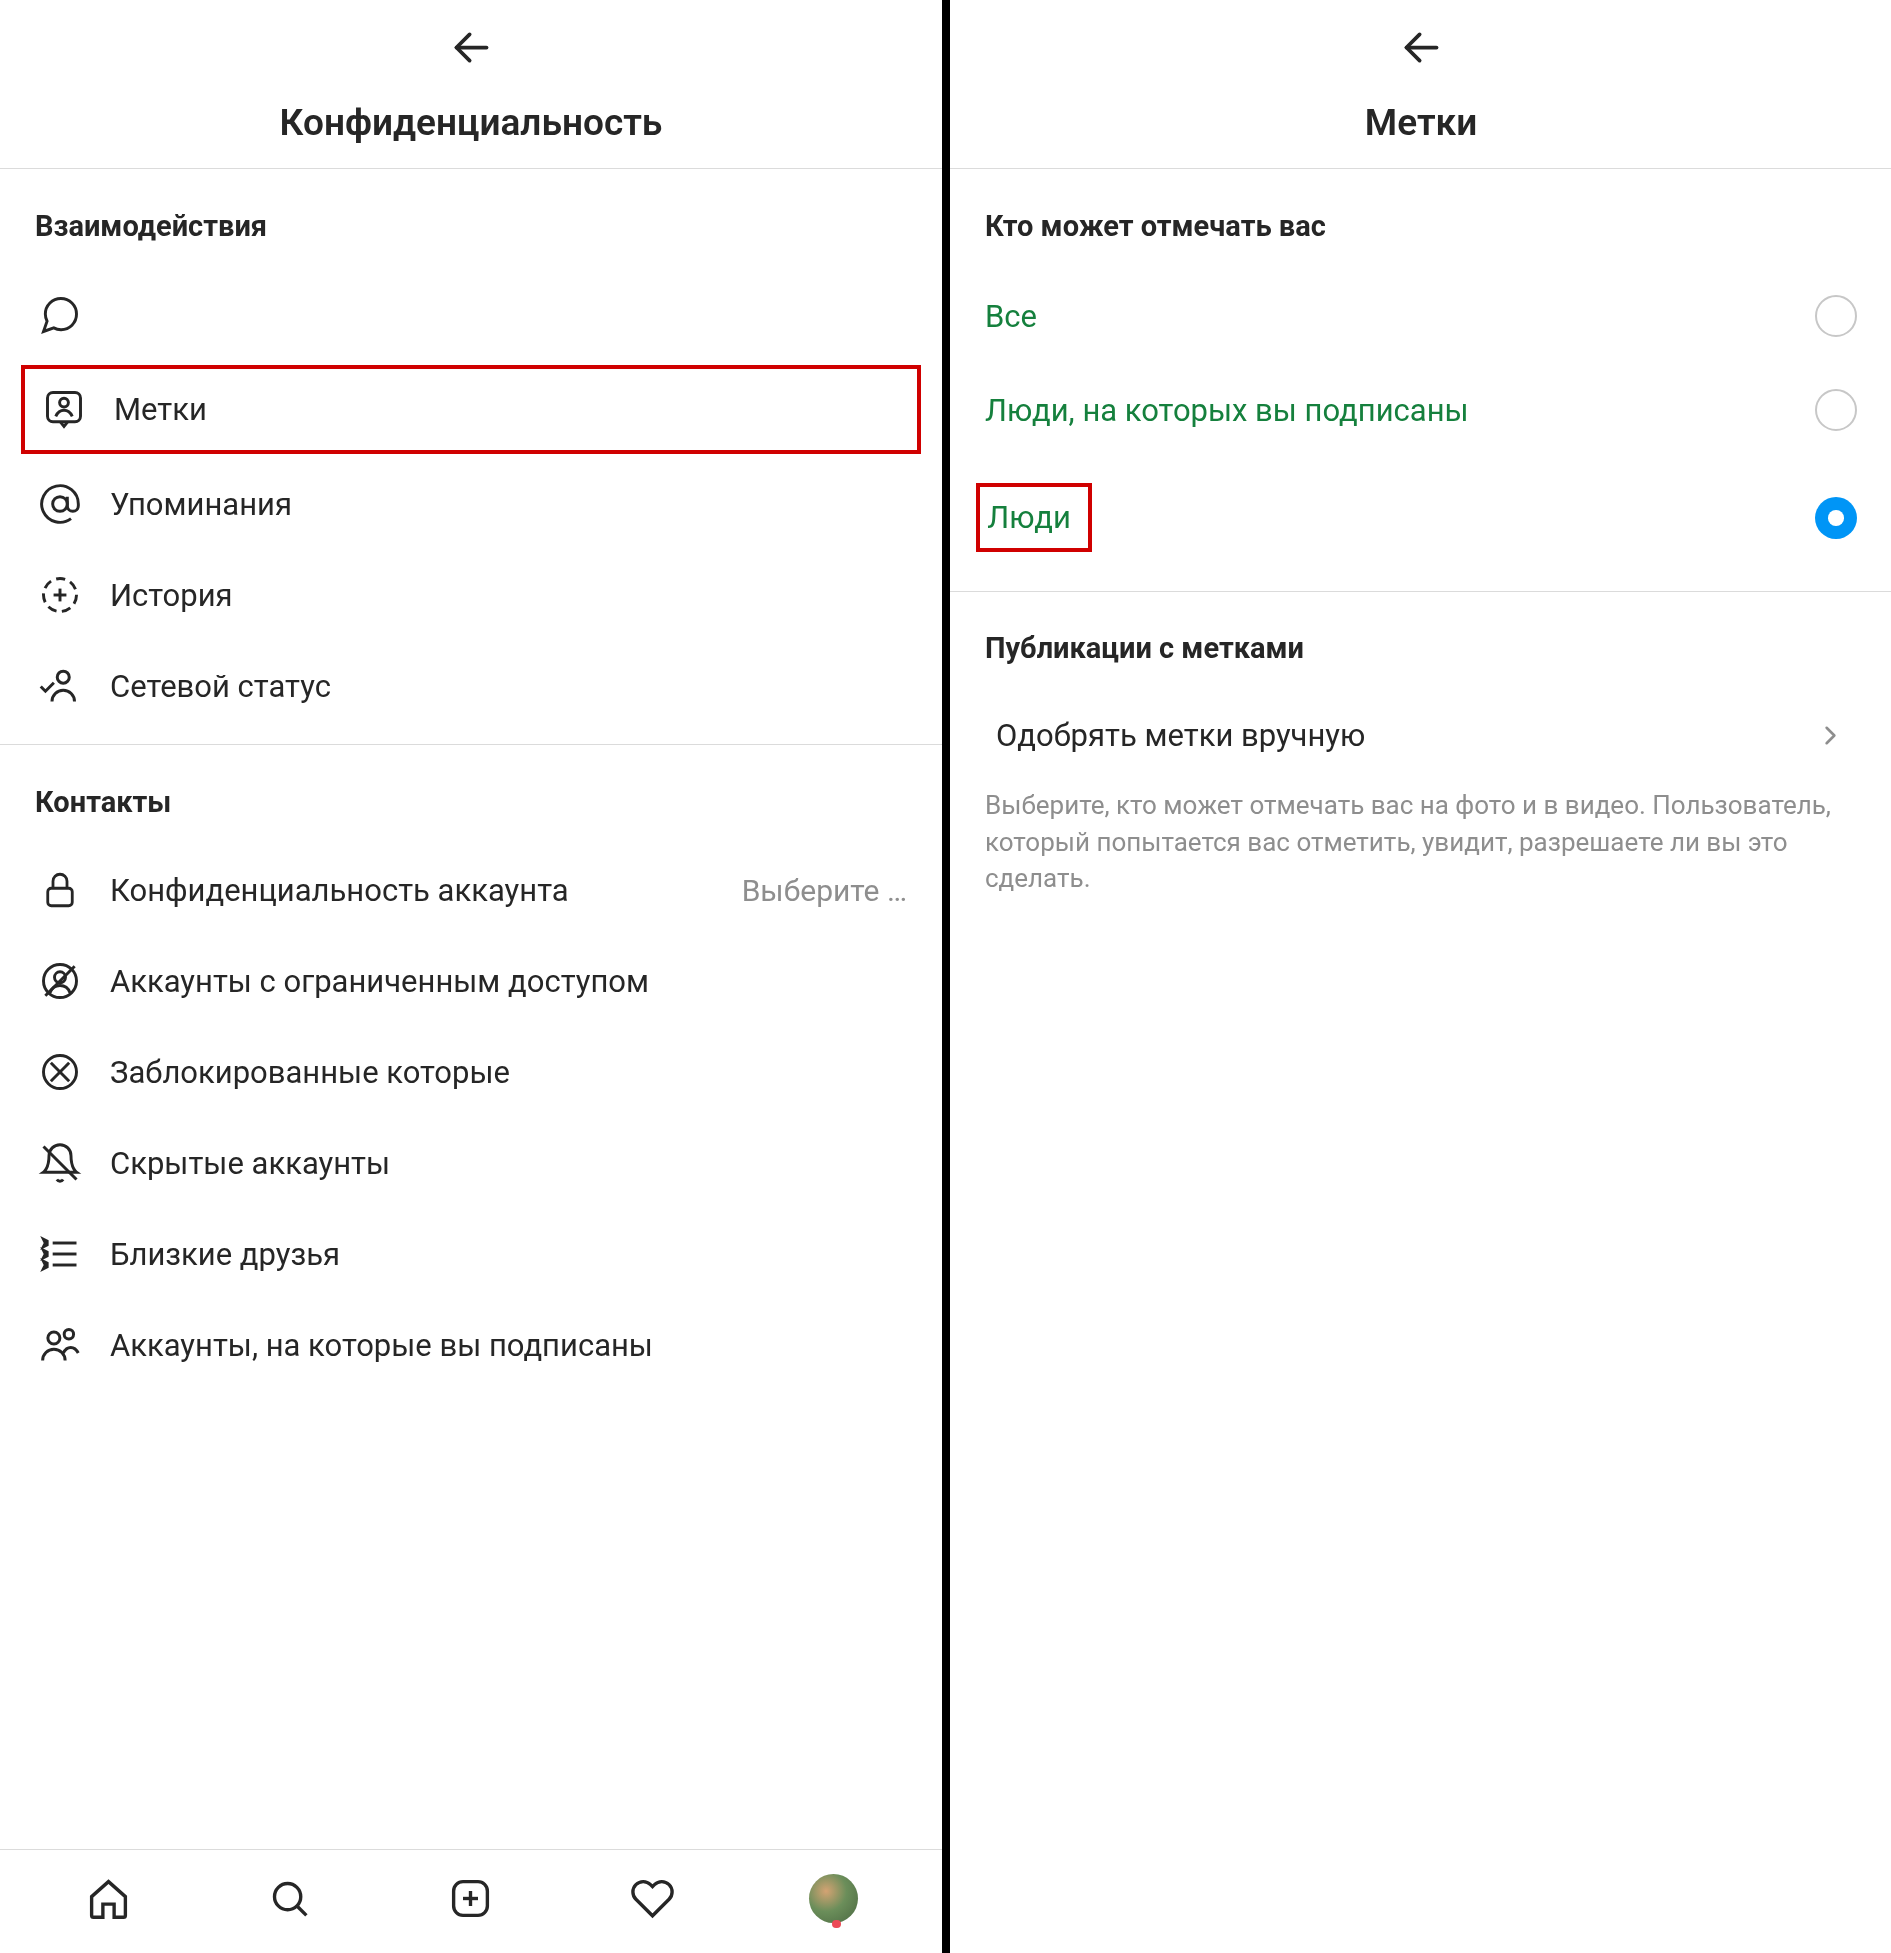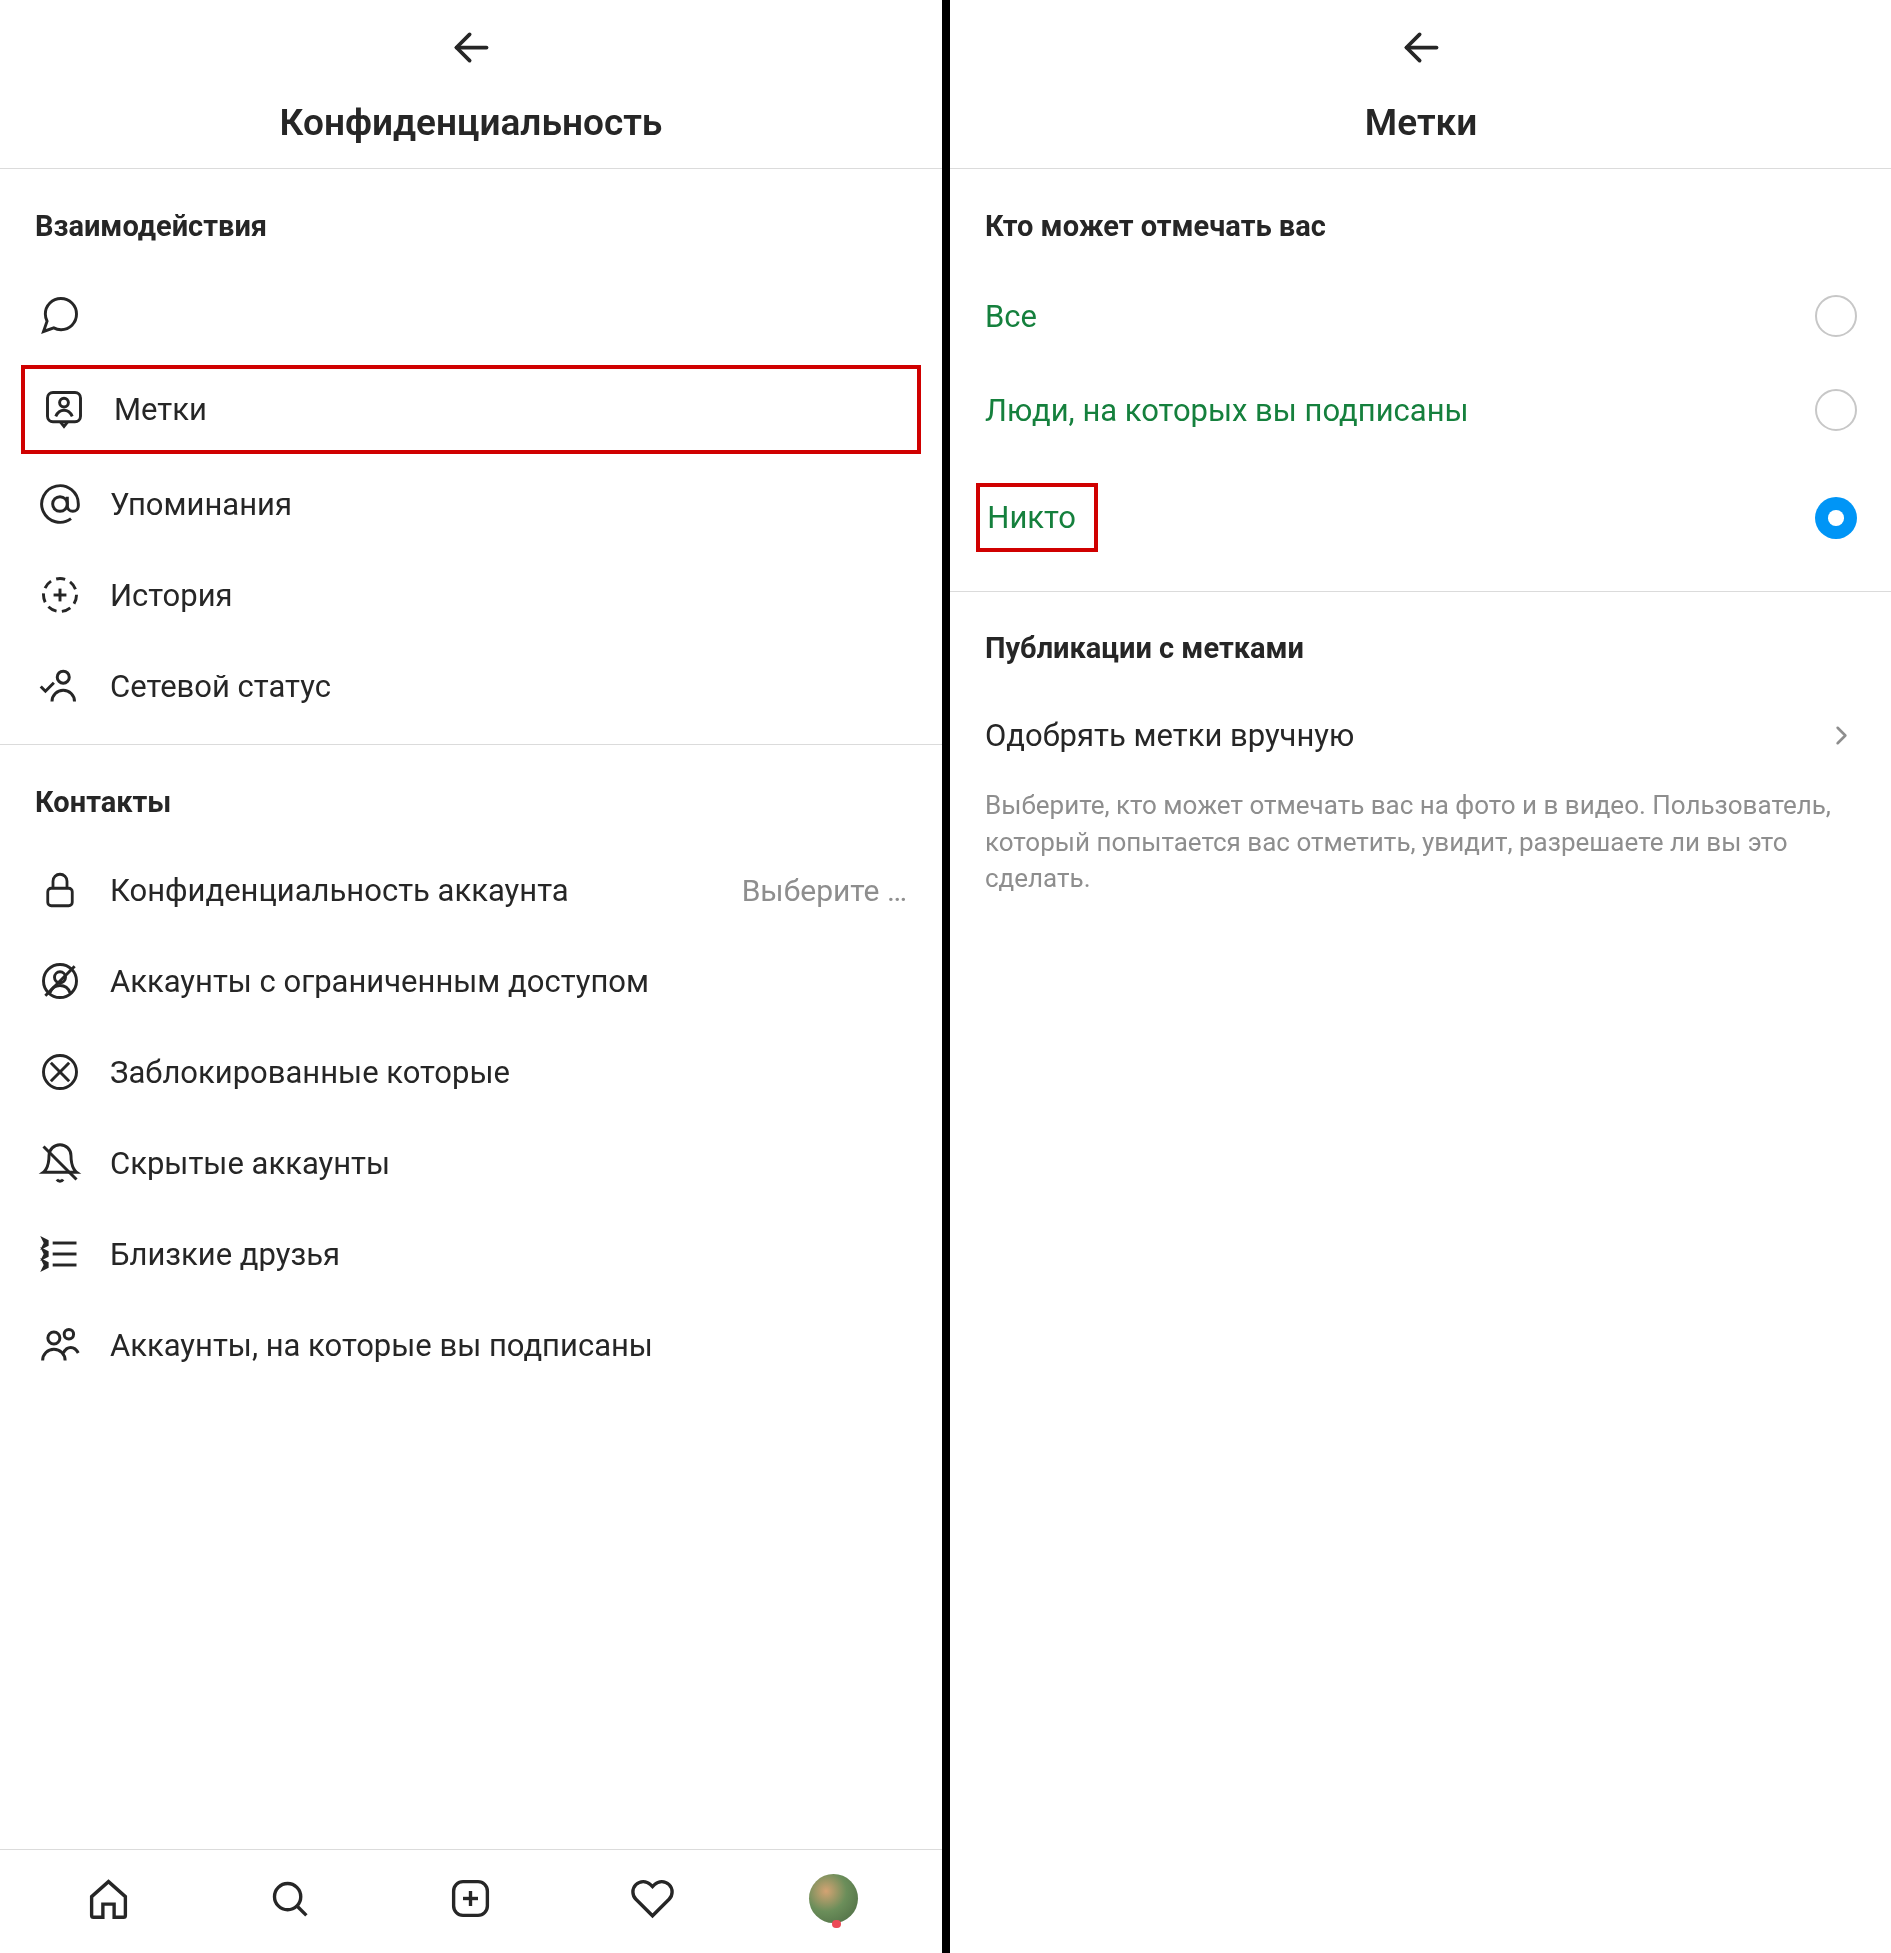--- a/index.html
+++ b/index.html
@@ -112,21 +112,21 @@
   .highlight-inline {
     border: 4.4px solid #d00000;
     padding: 12.2px 17.5px 12.2px 7px;
     display: inline-block;
     margin-left: -8.7px;
   }
   .nav-row {
     display: flex;
     align-items: center;
     justify-content: space-between;
-    padding: 26px 35px;
+    padding: 26px 46px;
   }
   .nav-row-label {
     font-size: 31px;
     color: #262626;
   }
   .help-text {
     font-size: 26px;
     color: #8e8e8e;
     line-height: 1.4;
     padding: 7px 35px 35px 35px;
@@ -356,21 +356,21 @@
     <span class="radio-circle"></span>
   </div>
 
   <div class="radio-row">
     <span class="radio-label">Люди, на которых вы подписаны</span>
     <span class="radio-circle"></span>
   </div>
 
   <div class="radio-row">
     <span class="highlight-inline">
-      <span class="radio-label">Никто</span>
+      <span class="radio-label">Люди</span>
     </span>
     <span class="radio-circle selected"></span>
   </div>
 
   <div class="divider"></div>
 
   <div class="section-title">Публикации с метками</div>
 
   <div class="nav-row">
     <span class="nav-row-label">Одобрять метки вручную</span>

